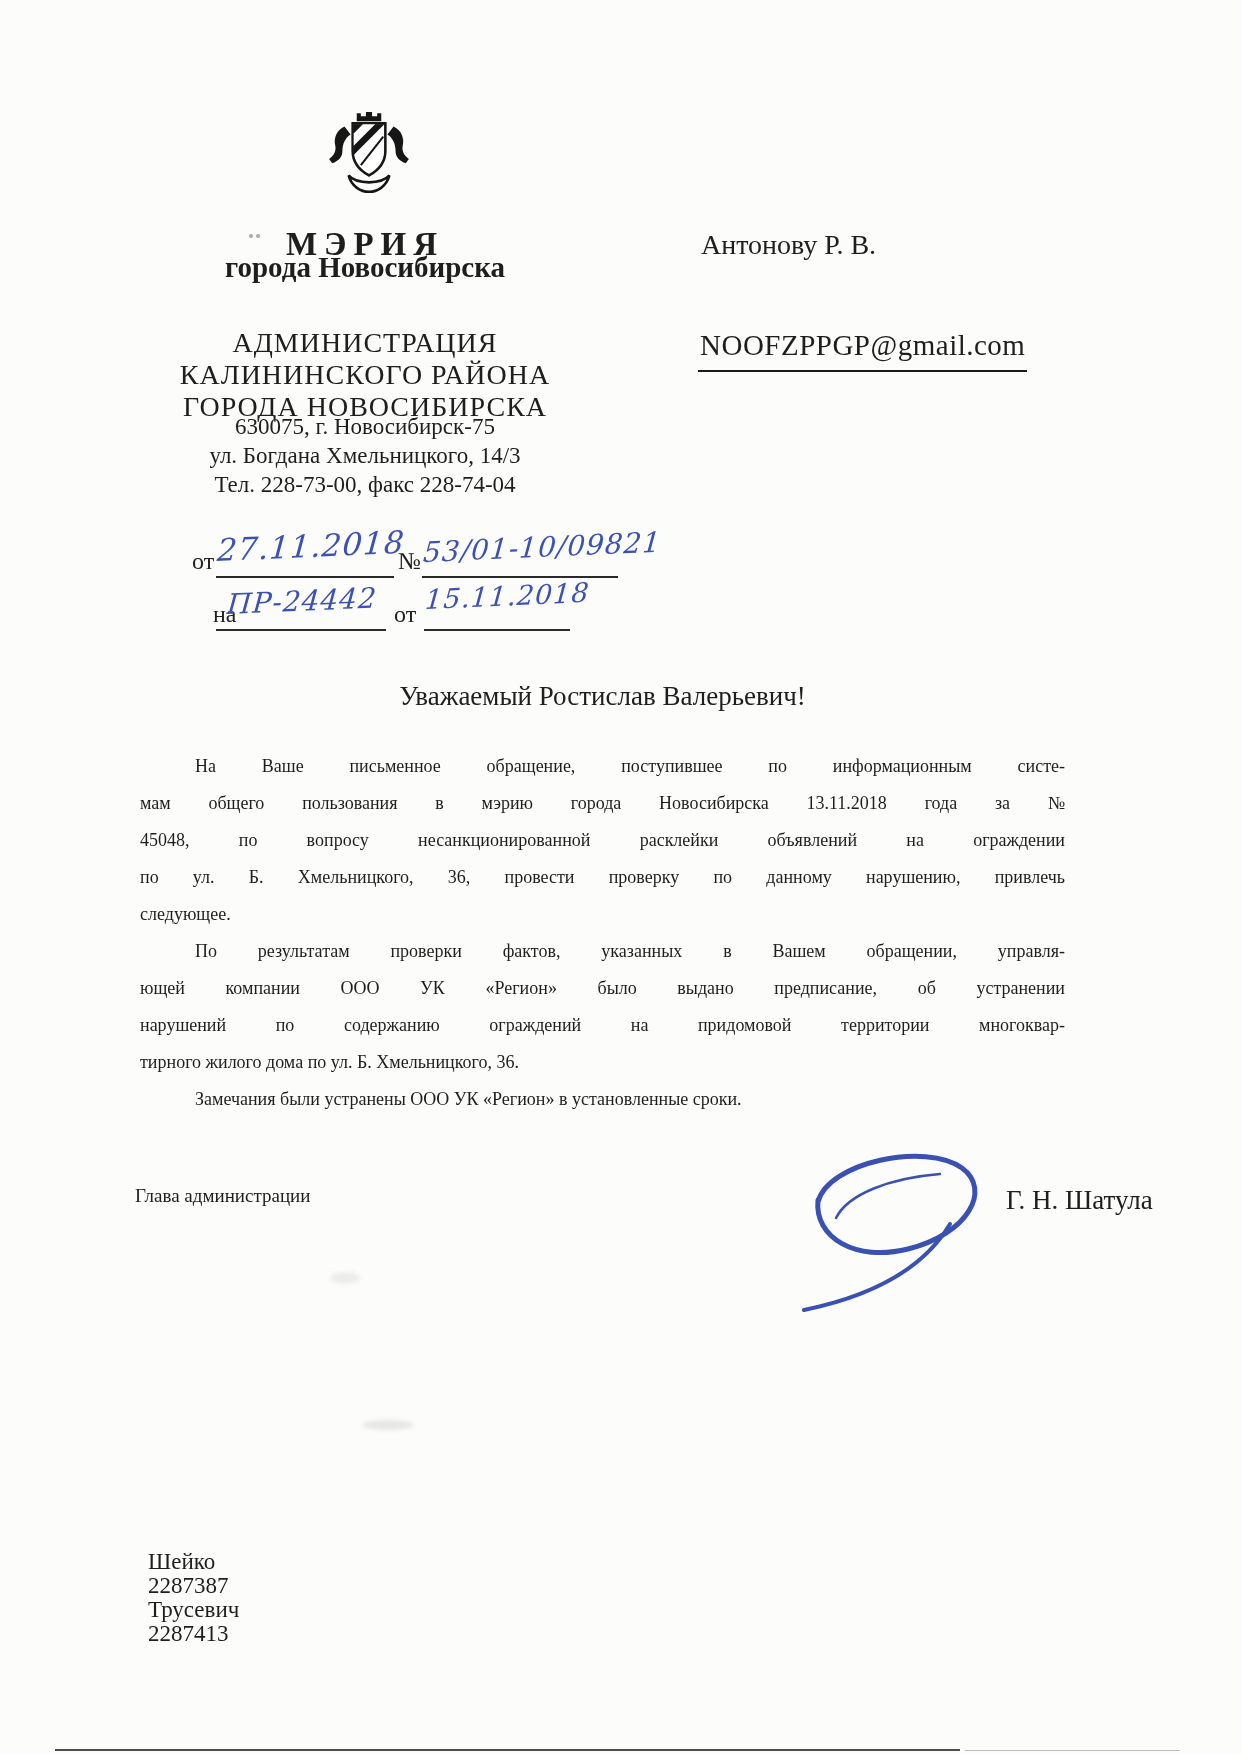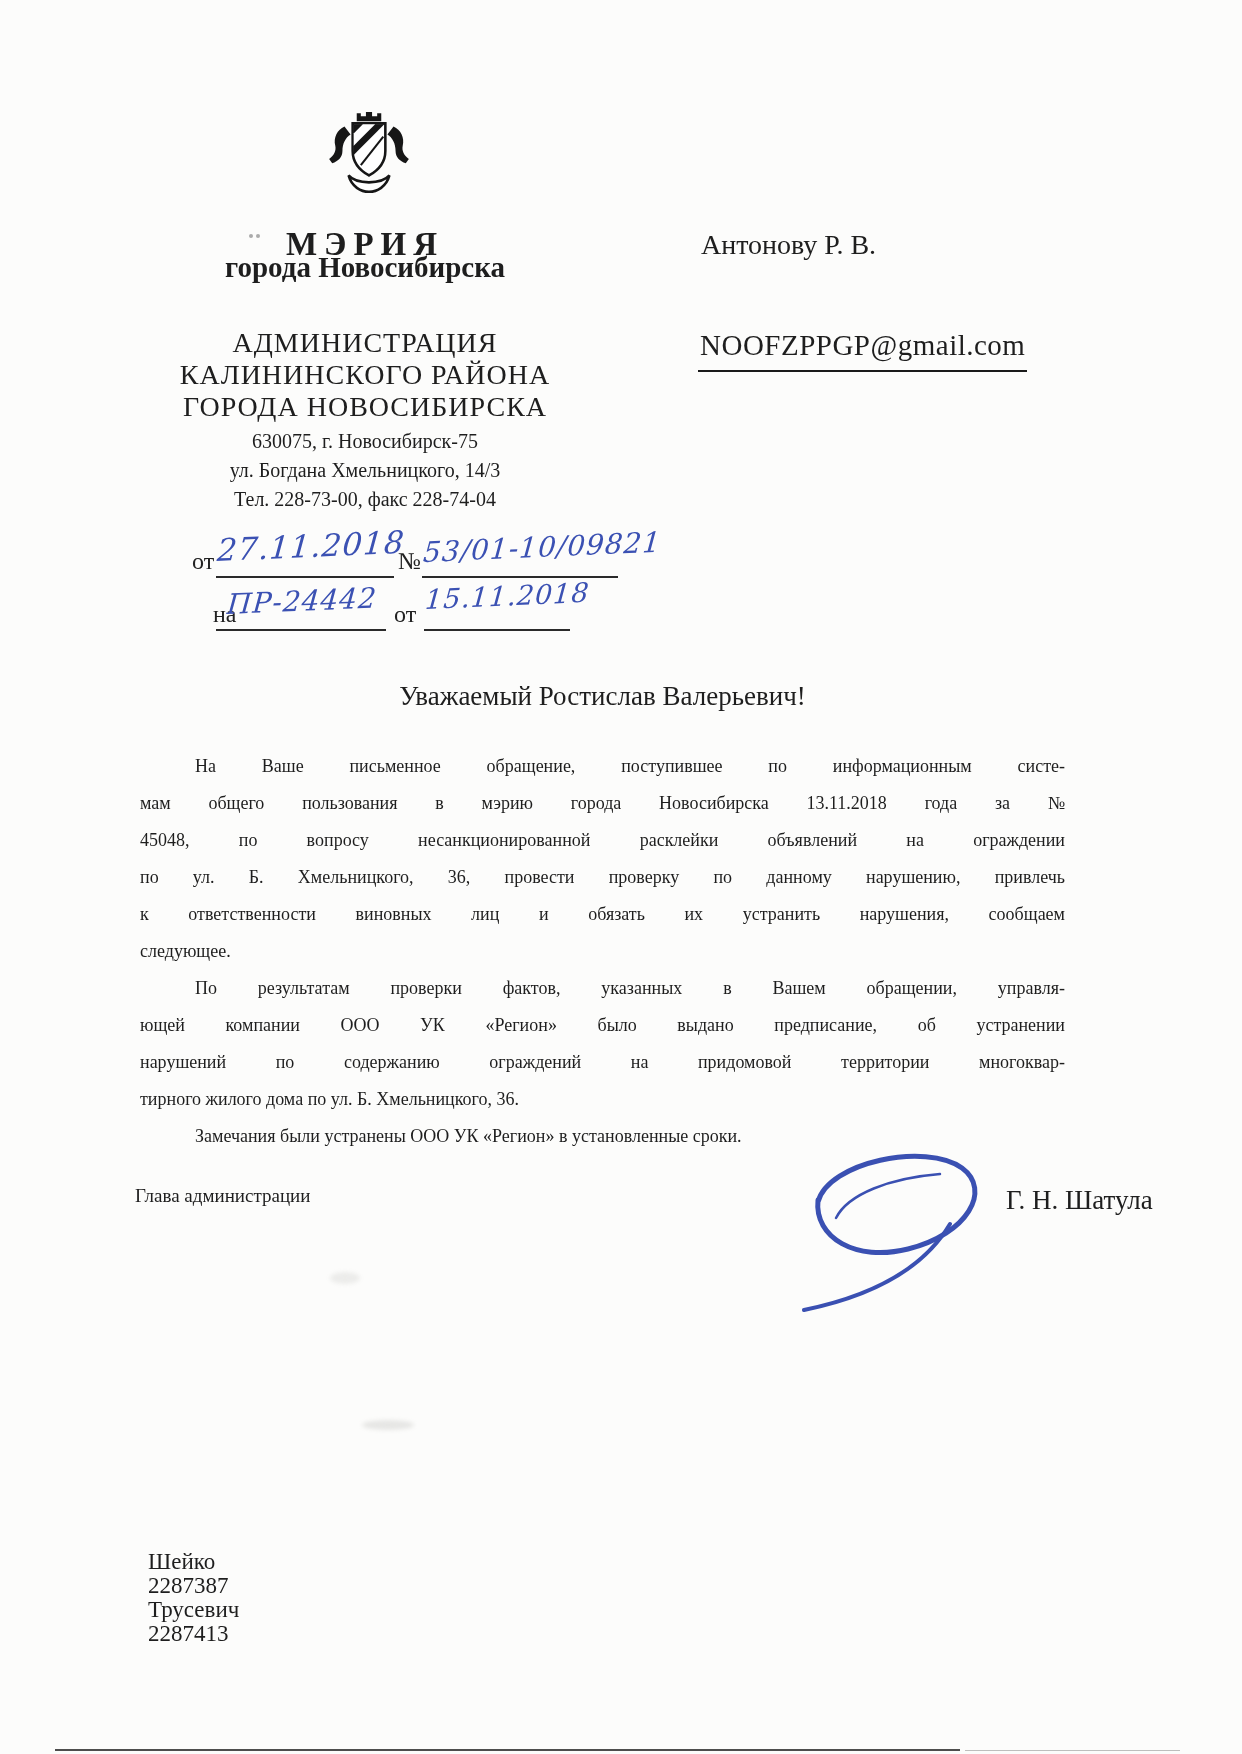--- a/index.html
+++ b/index.html
@@ -13,21 +13,21 @@
     color:#1e1e1e;
     overflow:hidden;
   }
   .abs{position:absolute;}
 
   
   .lh-col{left:140px;width:450px;text-align:center;}
   .org{top:214px;font-size:33px;font-weight:bold;letter-spacing:7px;margin-top:12px;}
   .org-sub{top:251px;font-size:29px;font-weight:bold;}
   .dept{top:327px;font-size:28px;line-height:32px;letter-spacing:1px;}
-  .addr{top:427px;font-size:20px;line-height:29px;}
+  .addr{top:412px;font-size:23px;line-height:29px;}
 
   
   .ref-label{font-size:24px;color:#222;}
   .ref-line{border-bottom:2px solid #2a2a2a;text-align:center;}
   .hand{
     font-family:"DejaVu Serif", serif;
     font-style:italic;
     color:#3b51b3;
     transform:rotate(-2.5deg) skewX(-7deg);
     transform-origin:left bottom;
@@ -115,21 +115,20 @@
   <div class="abs rcpt-name">Антонову Р. В.</div>
   <div class="abs rcpt-email">NOOFZPPGP@gmail.com</div>
 
   <div class="abs salutation">Уважаемый Ростислав Валерьевич!</div>
 
   <div class="abs body-text">
     <span class="bline indent">На Ваше письменное обращение, поступившее по информационным систе-</span>
     <span class="bline">мам общего пользования в мэрию города Новосибирска 13.11.2018 года за №</span>
     <span class="bline">45048, по вопросу несанкционированной расклейки объявлений на ограждении</span>
     <span class="bline">по ул. Б. Хмельницкого, 36, провести проверку по данному нарушению, привлечь</span>
-    <span class="bline">к ответственности виновных лиц и обязать их устранить нарушения, сообщаем</span>
     <span class="bline last">следующее.</span>
     <span class="bline indent">По результатам проверки фактов, указанных в Вашем обращении, управля-</span>
     <span class="bline">ющей компании ООО УК «Регион» было выдано предписание, об устранении</span>
     <span class="bline">нарушений по содержанию ограждений на придомовой территории многоквар-</span>
     <span class="bline last">тирного жилого дома по ул. Б. Хмельницкого, 36.</span>
     <span class="bline last indent">Замечания были устранены ООО УК «Регион» в установленные сроки.</span>
   </div>
 
   <div class="abs sig-title">Глава администрации</div>
 

